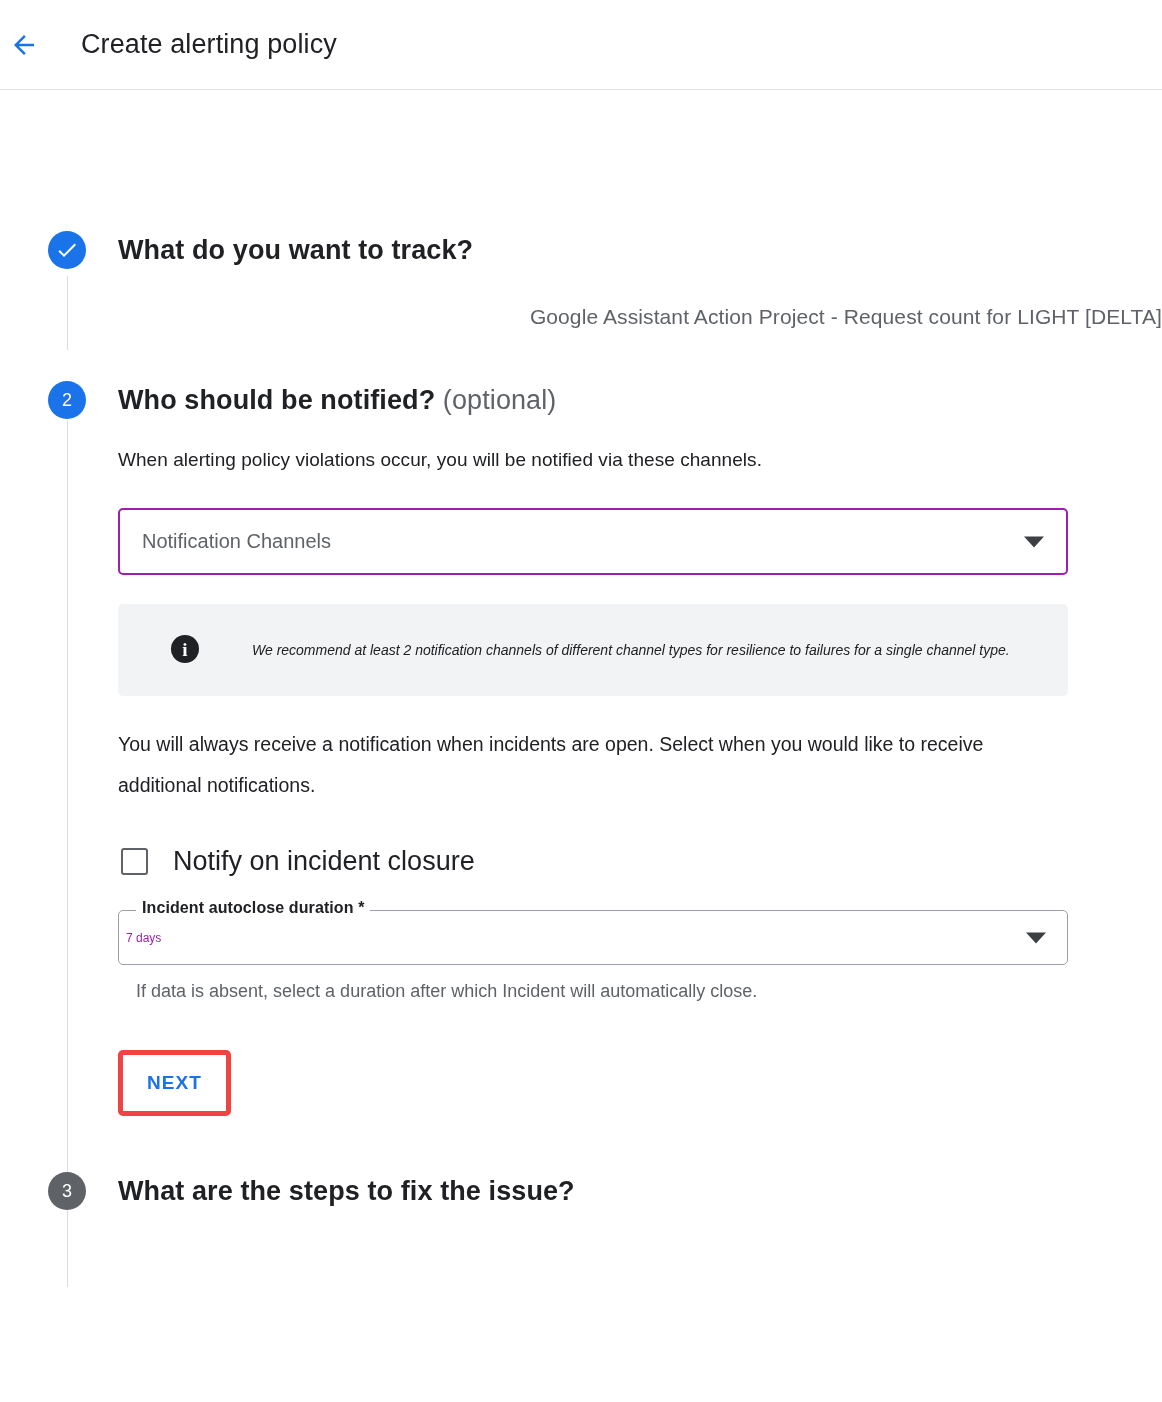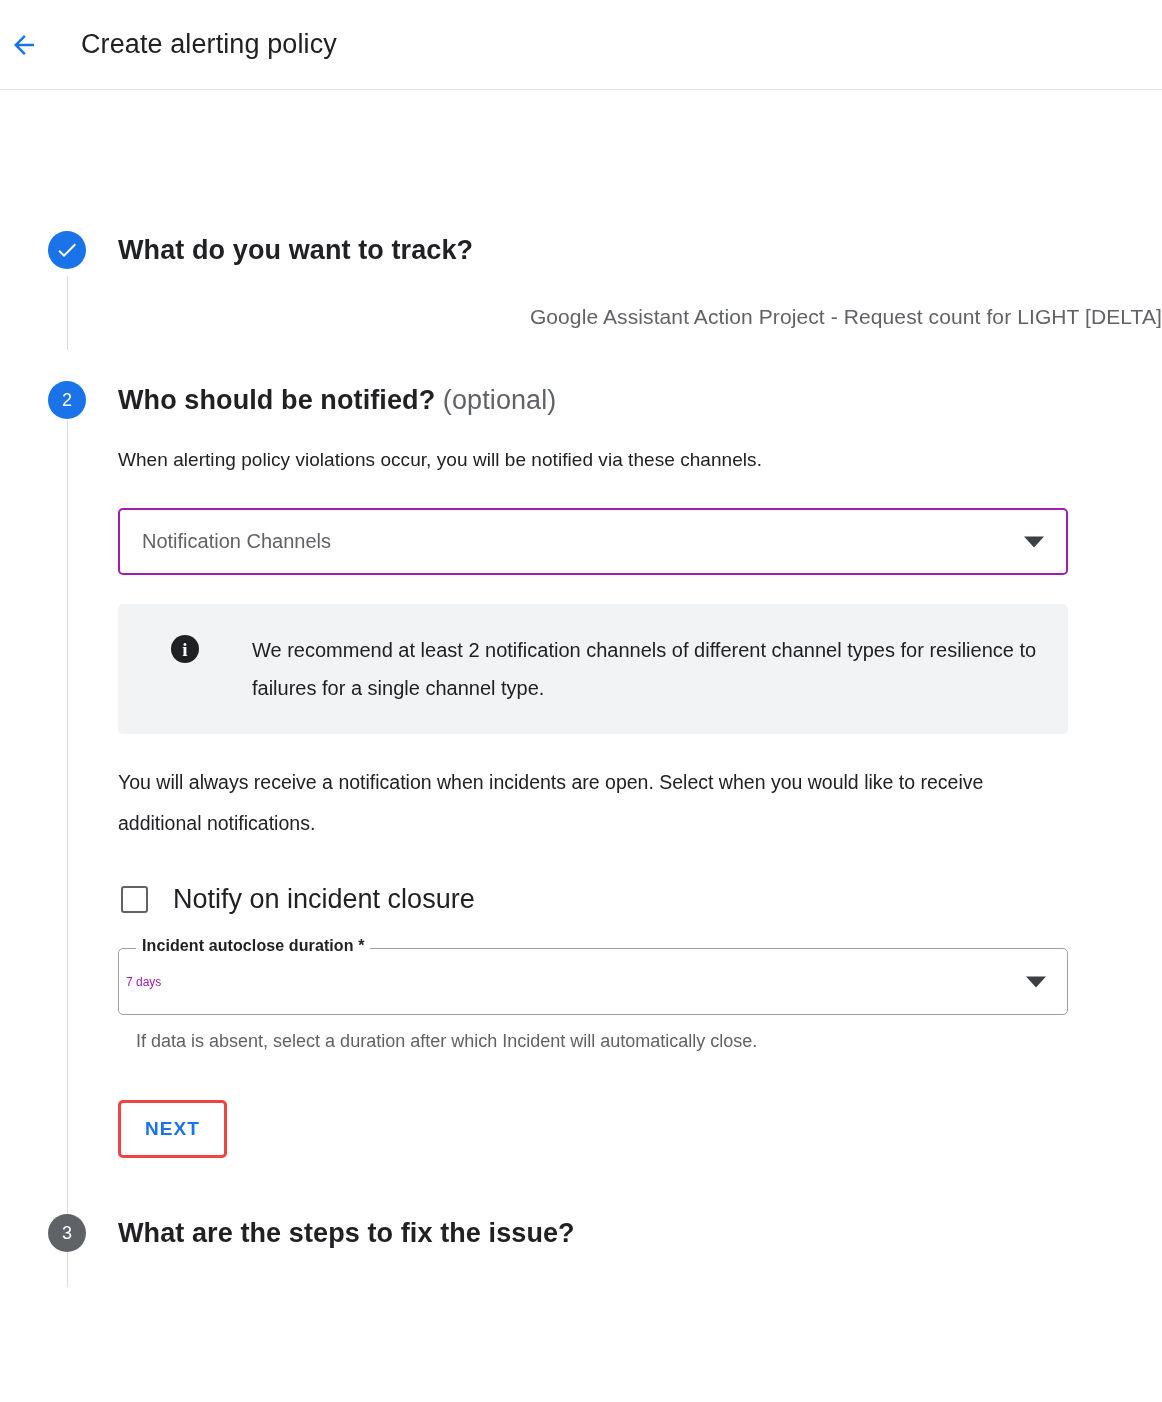--- a/index.html
+++ b/index.html
@@ -173,23 +173,24 @@
     color: #fff;
     font-size: 19px;
     font-weight: 700;
     font-family: "Liberation Serif", serif;
     display: flex;
     align-items: center;
     justify-content: center;
     line-height: 1;
   }
   .info-text {
-    font-size: 20px;
+    font-size: 14px;
     line-height: 38px;
     color: #202124;
+    font-style: italic;
   }
 
   .para {
     margin-top: 28px;
     width: 930px;
     font-size: 19.5px;
     line-height: 41px;
     color: #202124;
   }
 
@@ -212,21 +213,21 @@
     font-size: 27px;
     color: #202124;
     margin-left: 25px;
   }
 
   
   .field {
     margin-top: 33px;
     width: 950px;
     position: relative;
-    height: 67px;
+    height: 55px;
     padding-left: 18px;
   }
   .field-outline {
     position: absolute;
     inset: 0;
     border: 1px solid #9aa0a6;
     border-radius: 5px;
   }
   .field-legend {
     position: absolute;
@@ -253,23 +254,23 @@
     font-size: 18px;
     color: #5f6368;
   }
 
   
   .next-btn {
     margin-top: 48px;
     display: inline-flex;
     align-items: center;
     justify-content: center;
-    height: 58px;
+    height: 66px;
     padding: 0 24px;
-    border: 3px solid #ef4444;
+    border: 5px solid #ef4444;
     border-radius: 5px;
     background: #fff;
     color: #1a73e8;
     font-size: 19px;
     font-weight: 700;
     letter-spacing: 1.1px;
     cursor: pointer;
   }
 
   .step3 {

